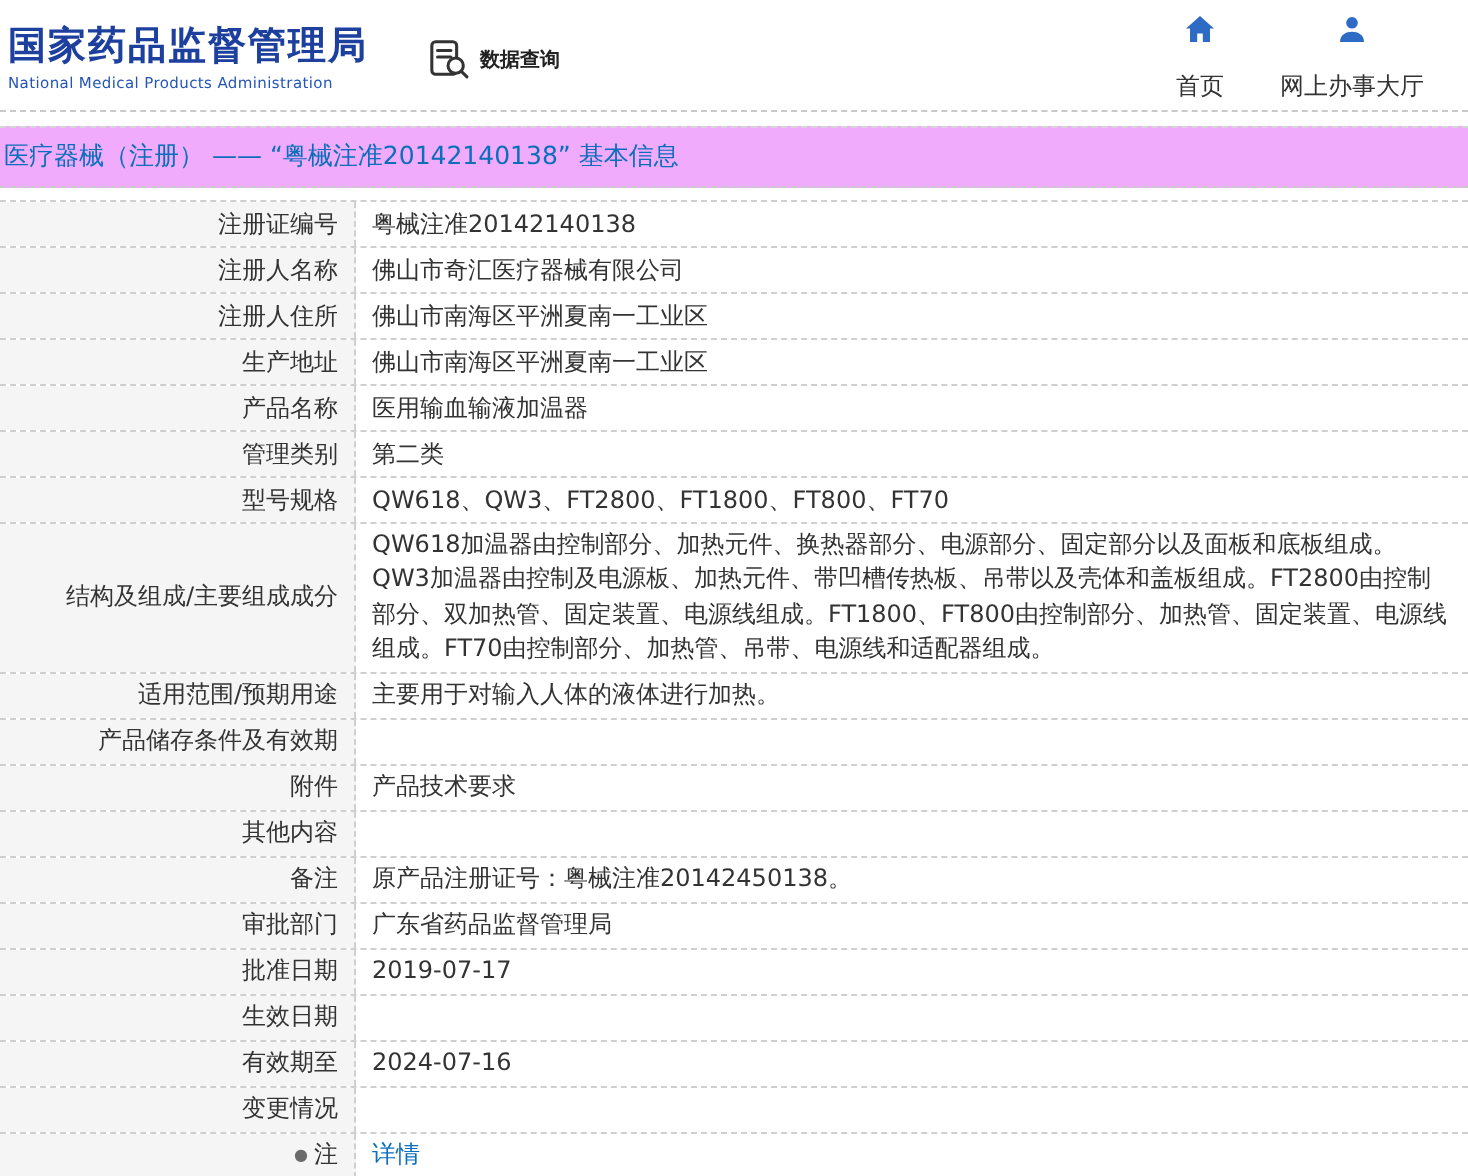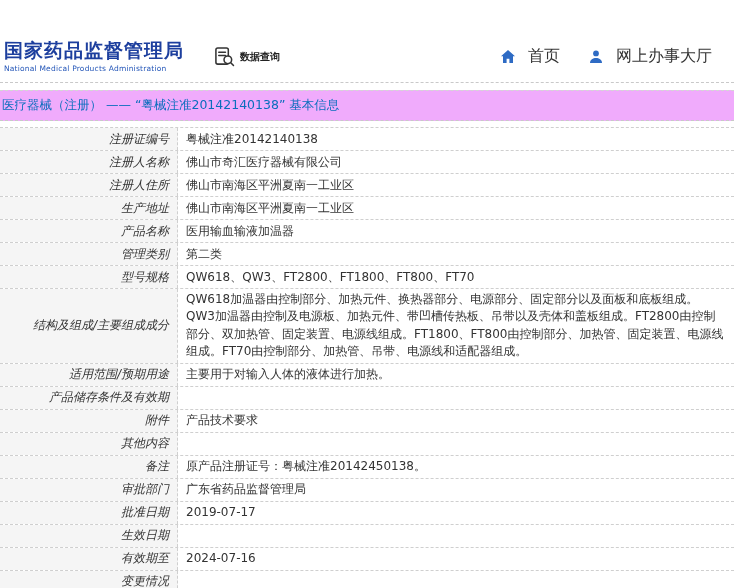--- a/index.html
+++ b/index.html
@@ -3,46 +3,46 @@
 <meta charset="utf-8">
 <style>
   * { margin:0; padding:0; box-sizing:border-box; }
   html,body { background:#fff; }
   body {
     width:734px; height:588px; overflow:hidden;
     font-family:"DejaVu Sans","Liberation Sans",sans-serif;
     color:#333;
   }
   
-  .header { height:55px; display:flex; align-items:center; padding:4px 12px 0 4px;margin-top:27px; }
+  .header { height:55px; display:flex; align-items:center; padding:4px 12px 0 4px; }
   .logo-block { display:flex; flex-direction:column; cursor:pointer; }
   .logo-cn { font-size:19px; font-weight:bold; color:#1d3f9e; letter-spacing:1px; line-height:1.15; }
   .logo-en { font-size:7.5px; color:#2456b8; margin-top:2px; letter-spacing:.2px; }
   .dq { display:flex; align-items:center; margin-left:30px; gap:5px; }
   .dq-icon svg { display:block; }
   .dq-text { font-size:10px; font-weight:bold; color:#222; }
   .nav { margin-left:auto; display:flex; gap:28px; padding-right:10px; }
-  .nav-item { display:flex; flex-direction:row; align-items:center; gap:12px;
-              font-size:16px; color:#333; text-decoration:none; cursor:pointer; }
+  .nav-item { display:flex; flex-direction:column; align-items:center; gap:12px;
+              font-size:12px; color:#333; text-decoration:none; cursor:pointer; }
   .nav-item svg { display:block; }
   
   .dashed-sep { border-top:1px dashed #c9c9c9; }
   .title-bar {
     margin-top:7px; background:#f0abfc;
     border-top:1px dashed #d5d5d5; border-bottom:1px dashed #c9c9c9;
     padding:6px 4px 6px 2px; font-size:12.5px; color:#0a6ebd;
   }
   
   .table { margin-top:6px; border-top:1px dashed #cfcfcf; }
   .row { display:flex; border-bottom:1px dashed #cfcfcf; min-height:23px; font-size:12px; }
   .lab {
     width:178px; flex:0 0 178px; background:#f5f5f5; color:#333;
     border-right:1px dashed #cfcfcf;
     display:flex; justify-content:flex-end; align-items:center; gap:3px;
-    text-align:right; padding:2px 8px 2px 4px;font-style:italic;
+    text-align:right; padding:2px 8px 2px 4px;
   }
   .val { flex:1; padding:2px 7px 2px 8px; display:flex; align-items:flex-end; line-height:1.45; }
   .val-text { display:block; }
   .detail-link { color:#0a6ebd; text-decoration:none; cursor:pointer; }
   .note-icon { font-size:8px; color:#6b6b6b; line-height:1; }
 </style>
 </head>
 <body>
 
 <div class="page">

